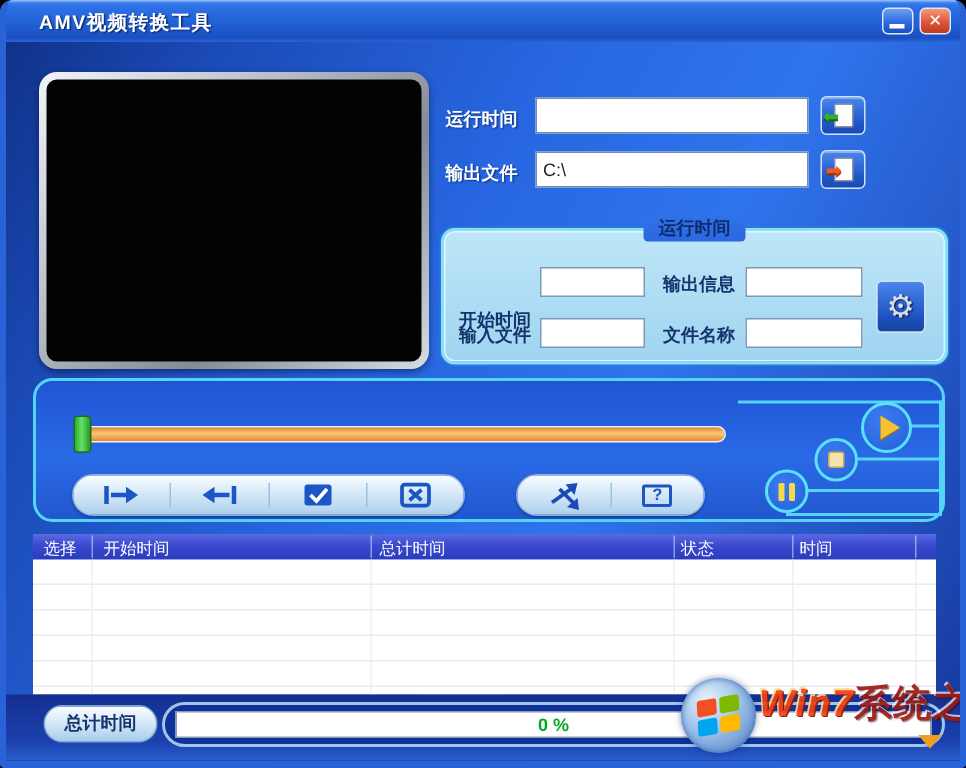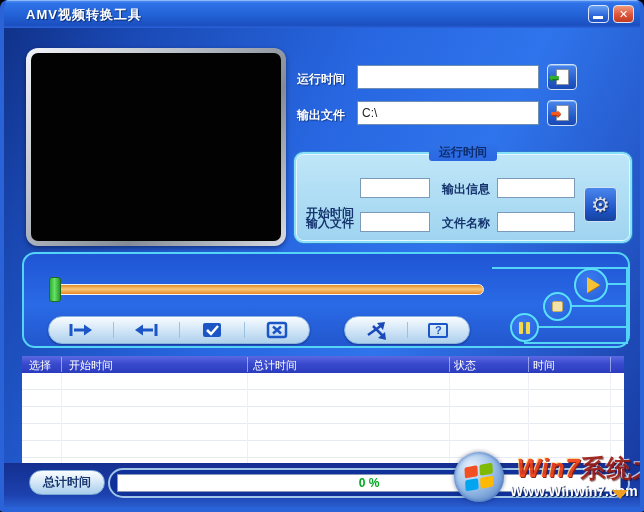--- a/index.html
+++ b/index.html
@@ -92,21 +92,21 @@
   .prog-inner{ position:absolute; left:7px; top:4px; width:504px; height:18px; background:#fff; border:1px solid #8898b8;
     text-align:center; line-height:17px; font-size:12px; font-weight:bold; color:#00a822; }
   
   .wm{ position:absolute; left:448px; top:450px; width:196px; height:58px; z-index:30; }
   .wm-circle{ position:absolute; left:2px; top:2px; width:50px; height:50px; border-radius:50%;
     background:radial-gradient(circle at 35% 30%,#e8f2fc,#9cc0e8 45%,#4a78c0); box-shadow:0 0 4px rgba(10,30,90,.5), inset 0 0 4px #3a6ab8;
     display:flex; align-items:center; justify-content:center; }
   .flag{ display:grid; grid-template-columns:13px 13px; grid-template-rows:11px 11px; gap:2px; transform:skewY(-7deg) rotate(-3deg); }
   .flag i{ border-radius:2px; } .f1{ background:#f25022; } .f2{ background:#7fba00; } .f3{ background:#00a4ef; } .f4{ background:#ffb900; }
   .wm-brand{ position:absolute; left:54px; top:2px; font-size:25px; font-weight:bold; white-space:nowrap; opacity:.93; letter-spacing:1px; }
-  .brand-en{ color:#f04018; text-shadow:1px 1px 0 #8a1a00, -1px -1px 0 #ffd890; font-style:italic;margin-left:11px; }
+  .brand-en{ color:#f04018; text-shadow:1px 1px 0 #8a1a00, -1px -1px 0 #ffd890; font-style:italic; }
   .brand-cn{ color:#9a1c14; text-shadow:-1px -1px 0 rgba(255,255,255,.75), 1px 1px 1px rgba(60,0,0,.6); }
   .wm-url{ position:absolute; left:58px; top:33px; color:#fff; font-size:14px; font-weight:bold; text-shadow:1px 1px 1px #0a1e5a; white-space:nowrap; }
   .wm-arrow{ position:absolute; left:160px; top:40px; width:0; height:0;
     border-left:8px solid transparent; border-right:8px solid transparent; border-top:9px solid #f0a020; }
   svg.icn{ display:block; }
 </style>
 </head>
 <body>
 
 <div class="window">
@@ -261,17 +261,16 @@
       <span class="flag">
           <i class="f1"></i>
           <i class="f2"></i>
           <i class="f3"></i>
           <i class="f4"></i>
         </span>
     </div>
     <div class="wm-brand">
       <span class="brand-en">Win7</span><span class="brand-cn">系统之家</span>
     </div>
-    <div class="wm-url">Www.Winwin7.com</div>
     <span class="wm-arrow"></span>
   </div>
 
 </div>
 
 </body></html>

